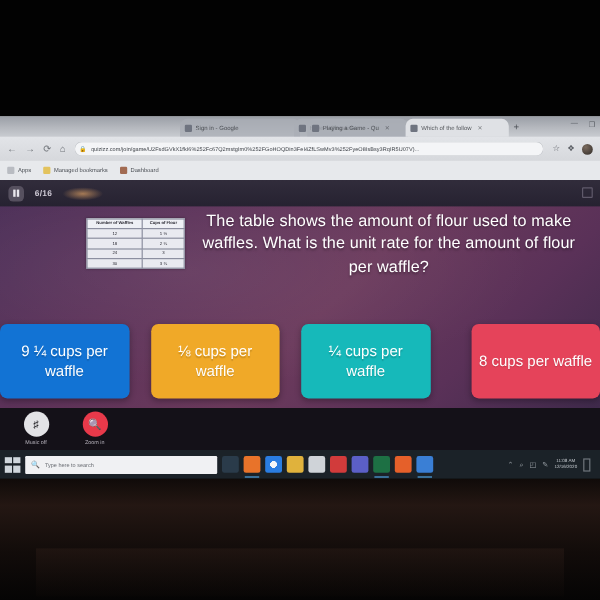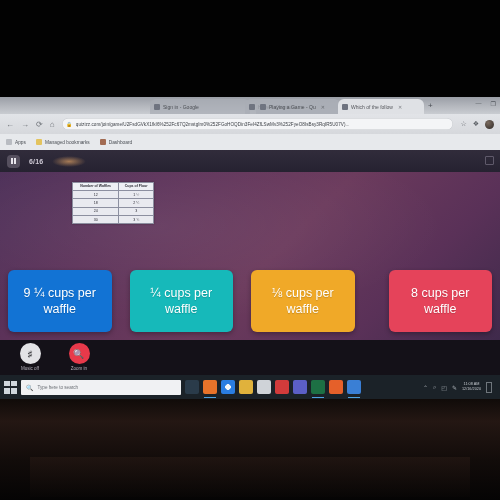--- a/index.html
+++ b/index.html
@@ -78,21 +78,21 @@
                  font-size:3.6px; color:#2a2a33; filter:blur(.28px);
                  box-shadow:0 0 2px rgba(0,0,0,.35); }
   table.ftable th, table.ftable td { border:.4px solid #8c8fa0; text-align:center;
                  padding:1.6px 0; line-height:1.15; font-weight:normal; }
   table.ftable th { font-weight:bold; background:#eef0f5; font-size:3.5px; }
   .qtext { flex:1; text-align:center; color:#ffffff; font-size:13.5px;
            line-height:1.42; padding-left:8px; padding-right:4px;
            text-shadow:0 1px 2px rgba(0,0,0,.35); letter-spacing:.1px; }
 
   .answers { position:absolute; left:0; bottom:8px; width:500px;
-             display:flex; gap:18px; padding:0 8px; }
+             display:flex; gap:18px; padding:0 0; }
   .ans { flex:1; height:62px; border-radius:6px; color:#fff;
          display:flex; align-items:center; justify-content:center; text-align:center;
          font-size:12.5px; line-height:1.3; padding:4px 5px;
          box-shadow:0 2px 5px rgba(0,0,0,.3); text-shadow:0 1px 1px rgba(0,0,0,.18); }
 
   
   .qfoot { position:absolute; left:0; top:340px; width:500px; height:35px;
            background:#141118; display:flex; align-items:flex-start; gap:13px; padding:3px 12px; }
   .fbtn { width:36px; display:flex; flex-direction:column; align-items:center; gap:2px; }
   .fcirc { width:21px; height:21px; border-radius:50%; display:flex;
@@ -222,26 +222,27 @@
               <td>24</td>
               <td>3</td>
             </tr>
             <tr>
               <td>30</td>
               <td>3 ¾</td>
             </tr>
           </tbody>
         </table>
       </div>
+      <div class="qtext">The table shows the amount of flour used to make waffles. What is the unit rate for the amount of flour per waffle?</div>
     </div>
 
     <div class="answers">
       <div class="ans" style="background:#1273d4;">9 ¼ cups per waffle</div>
+      <div class="ans" style="background:#f0a928;">⅛ cups per waffle</div>
       <div class="ans" style="background:#16b9ba;">¼ cups per waffle</div>
-      <div class="ans" style="background:#f0a928;">⅛ cups per waffle</div>
       <div class="ans" style="background:#e5435a;margin-left:16px;">8 cups per waffle</div>
     </div>
   </div>
 
   <div class="qfoot">
     <div class="fbtn">
       <div class="fcirc grey">♯</div>
       <div class="flabel">Music off</div>
     </div>
     <div class="fbtn">

